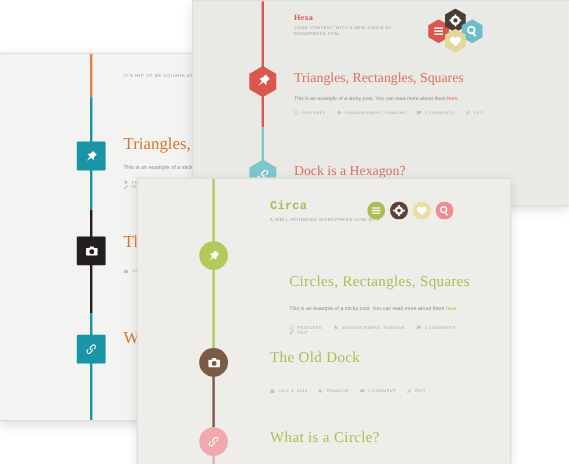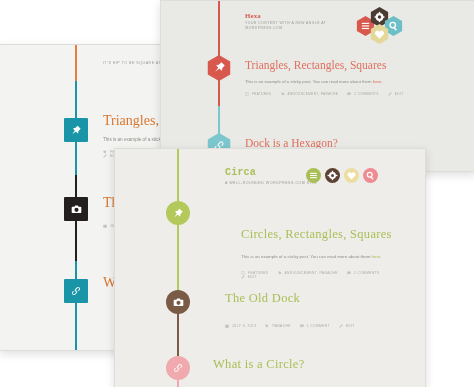--- a/index.html
+++ b/index.html
@@ -379,19 +379,19 @@
               <span>EDIT</span>
             </div>
         </div>
       </div>
 
       <div class="marker" style="left:51px;top:207px;width:24px;height:24px;background:#f0a9ac;">
         <svg width="10" height="10" viewBox="0 0 16 16" fill="#ffffff">
             <path d="M6.8 9.2a3.2 3.2 0 0 1 0-4.5l2.4-2.4a3.2 3.2 0 0 1 4.5 4.5l-1.2 1.2-1.1-1.1 1.2-1.2a1.6 1.6 0 0 0-2.3-2.3L7.9 5.8a1.6 1.6 0 0 0 0 2.3zM9.2 6.8a3.2 3.2 0 0 1 0 4.5l-2.4 2.4a3.2 3.2 0 0 1-4.5-4.5l1.2-1.2 1.1 1.1-1.2 1.2a1.6 1.6 0 0 0 2.3 2.3l2.4-2.4a1.6 1.6 0 0 0 0-2.3z"></path>
           </svg>
       </div>
-      <div style="position:absolute;left:98px;top:208px;width:205px;">
+      <div style="position:absolute;left:110px;top:208px;width:205px;">
         <div class="post-title">What is a Circle?</div>
       </div>
     </div>
   </div>
 
 </div>
 
 </body></html>

